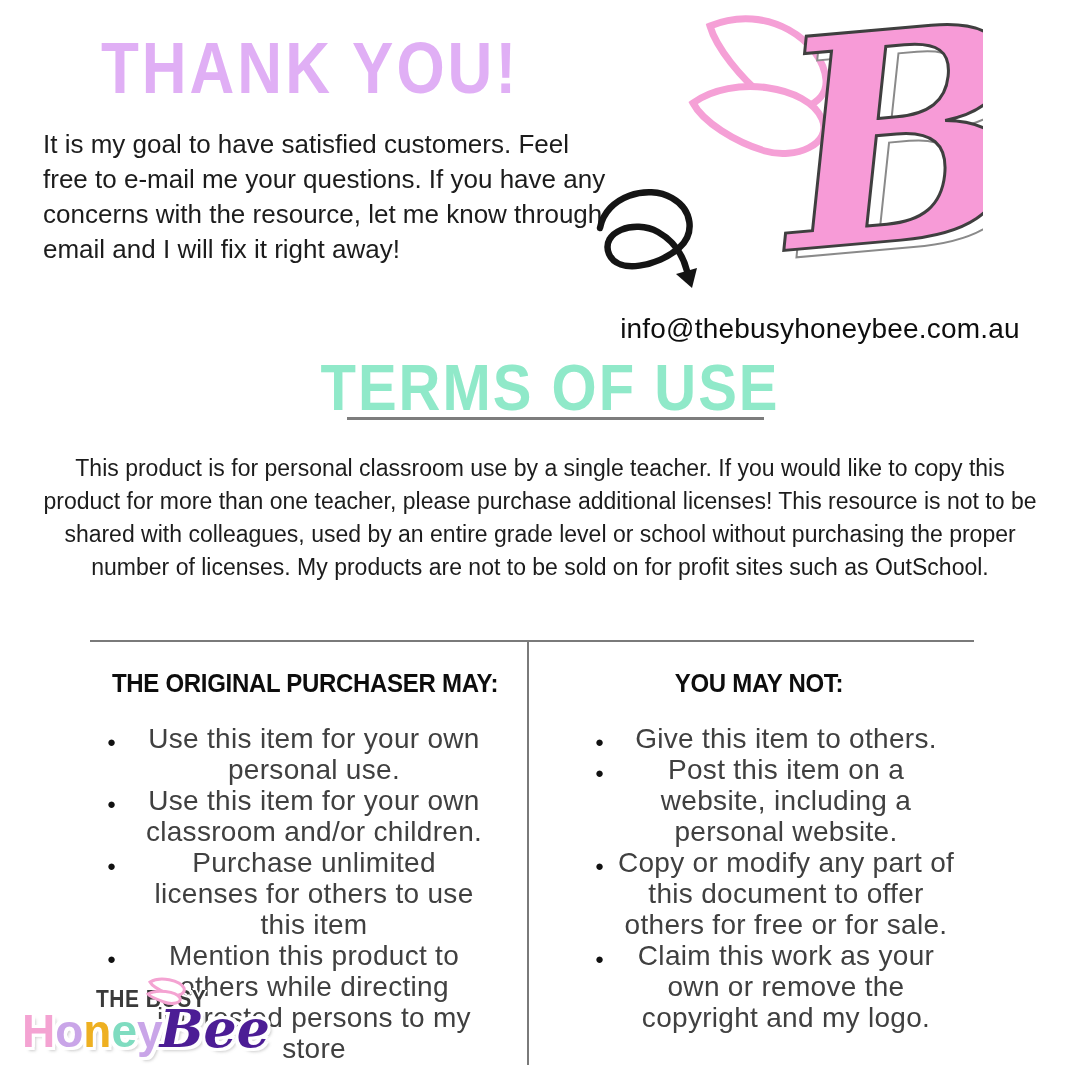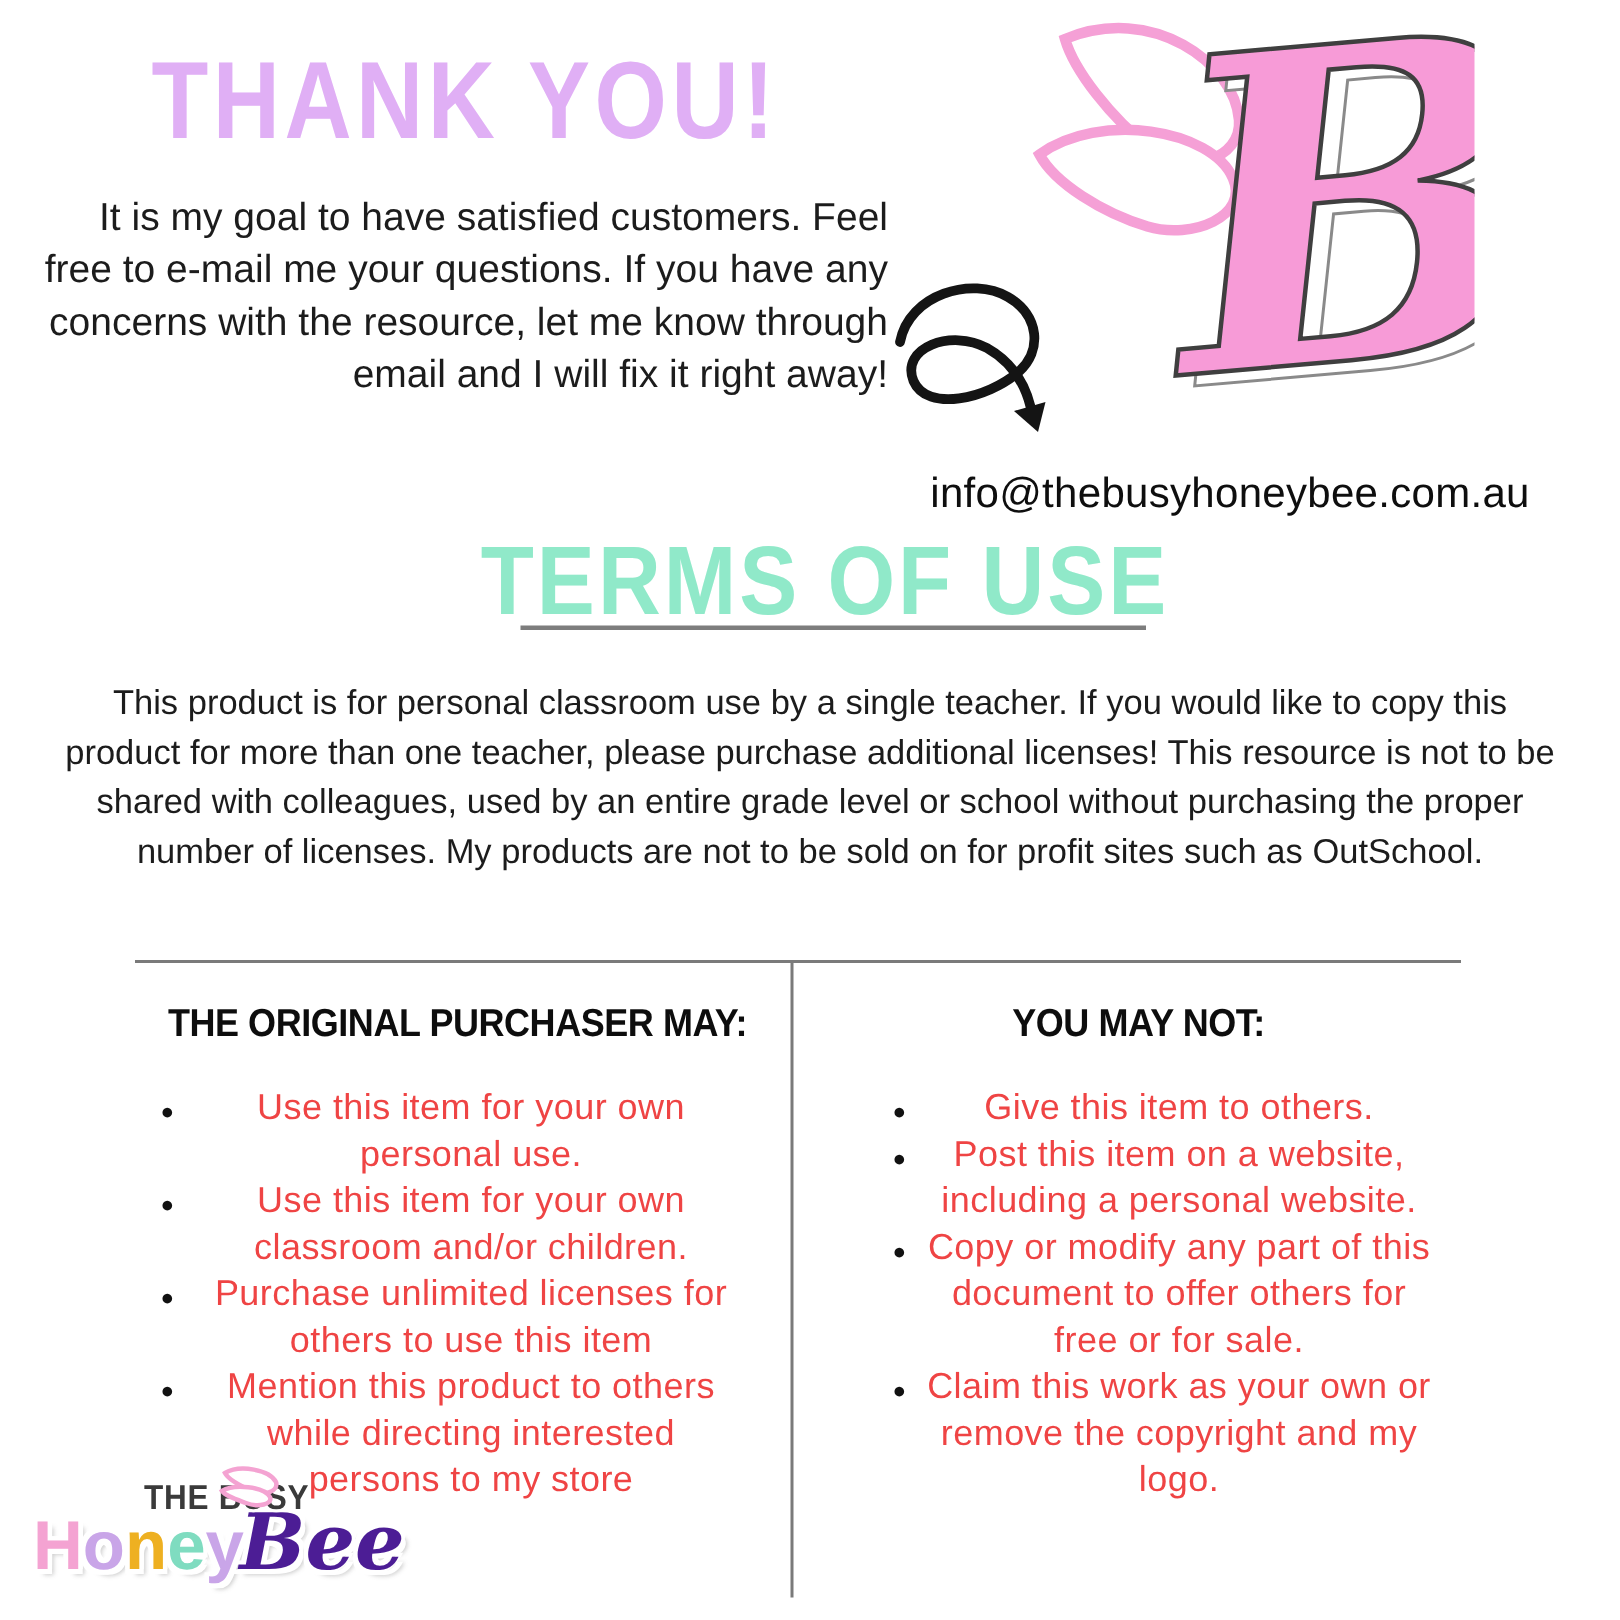--- a/index.html
+++ b/index.html
@@ -8,21 +8,21 @@
     overflow:hidden; font-family:"Liberation Sans", sans-serif; color:#1f1f1f;border-radius:20px;
   }
 
   
   .thank-you-title {
     position:absolute; left:35px; top:26px; width:550px; text-align:center;
     font-size:62px; font-weight:bold; letter-spacing:3px; color:#E0AFF5;
     transform:scaleY(1.18); transform-origin:center top; white-space:nowrap;
   }
   .intro-paragraph {
-    position:absolute; left:28px; top:127px; width:564px; text-align:right;
+    position:absolute; left:43px; top:127px; width:564px; text-align:left;
     font-size:26px; line-height:35px; color:#1c1c1c;
   }
 
   
   .swirl-arrow { position:absolute; left:596px; top:182px; }
   .b-logo { position:absolute; left:683px; top:0px; }
   .email-line {
     position:absolute; left:590px; top:313px; width:460px; text-align:center;
     font-size:28px; font-weight:normal; color:#0e0e0e; letter-spacing:0.2px;
   }
@@ -46,22 +46,22 @@
   
   .col { position:absolute; top:668px; }
   .col-left  { left:95px;  width:420px; }
   .col-right { left:543px; width:432px; }
   .col-header {
     text-align:center; font-size:24px; font-weight:bold; color:#0d0d0d;
     letter-spacing:-0.3px; transform:scaleY(1.08); transform-origin:center top;
   }
   .bullet-list { list-style:none; margin:27px 0 0 0; padding:0; }
   .bullet-item {
-    position:relative; text-align:center; font-size:24px; line-height:31px;
-    color:#ef4444; letter-spacing:0.3px;
+    position:relative; text-align:center; font-size:28px; line-height:31px;
+    color:#404040; letter-spacing:0.3px;
   }
   .col-left  .bullet-item { padding:0 26px 0 44px; }
   .col-right .bullet-item { padding:0 16px 0 70px; }
   .bullet-item::before { content:"\25CF"; position:absolute; font-size:15px; top:3px; color:#111; }
   .col-left  .bullet-item::before { left:12px; }
   .col-right .bullet-item::before { left:52px; }
 
   
   .brand { position:absolute; left:20px; top:986px; width:260px; height:94px; }
   .brand-top {

